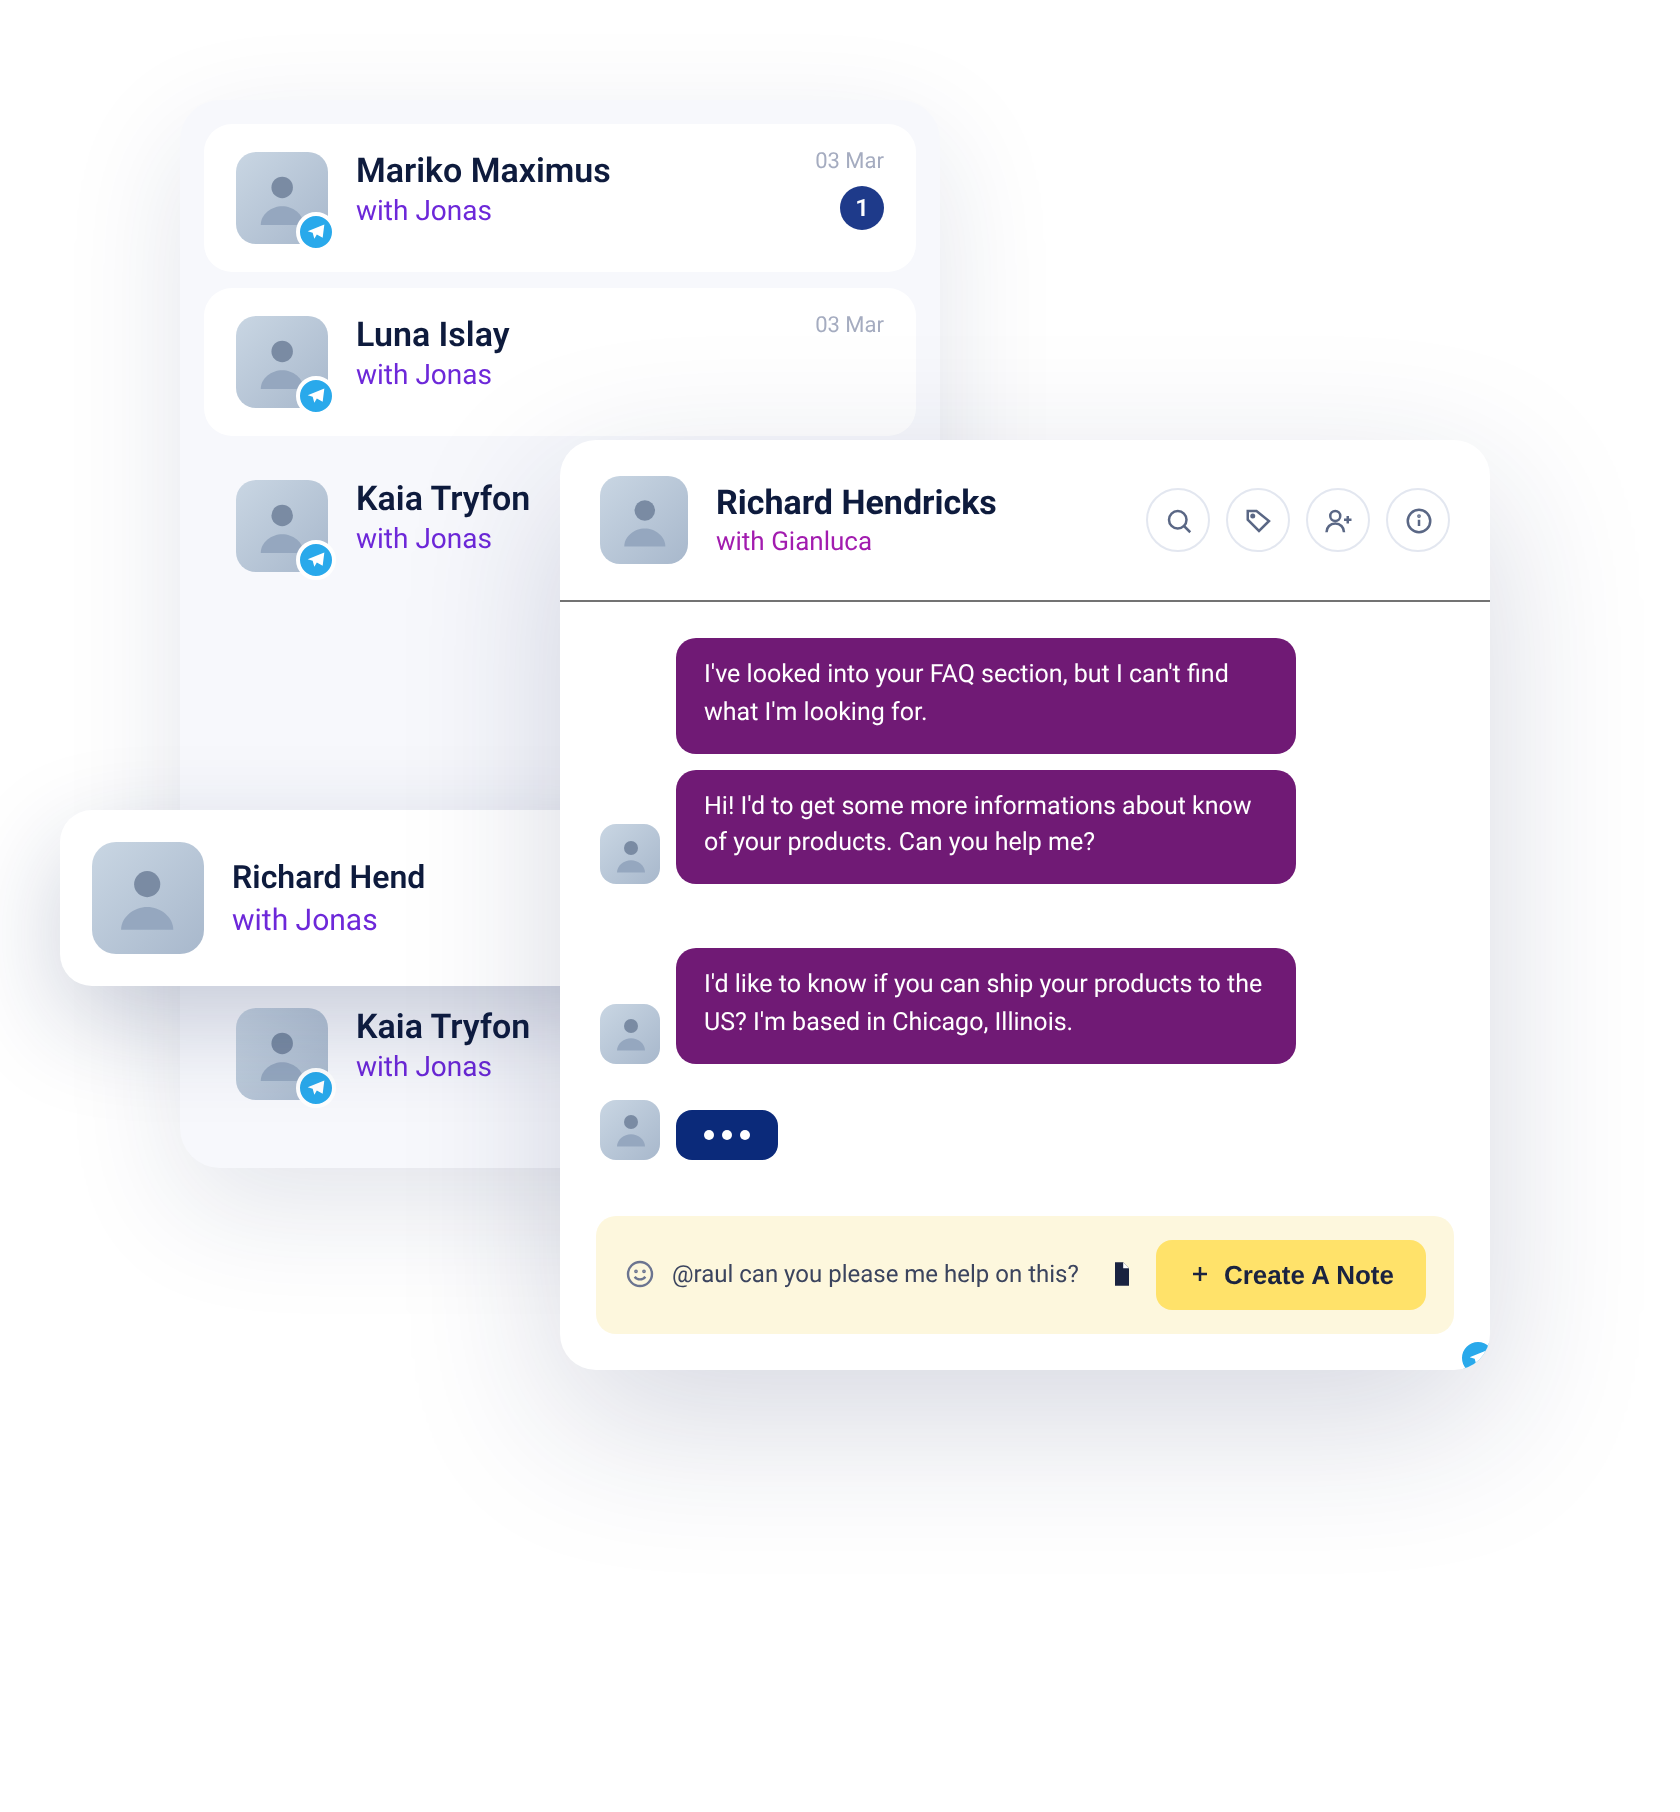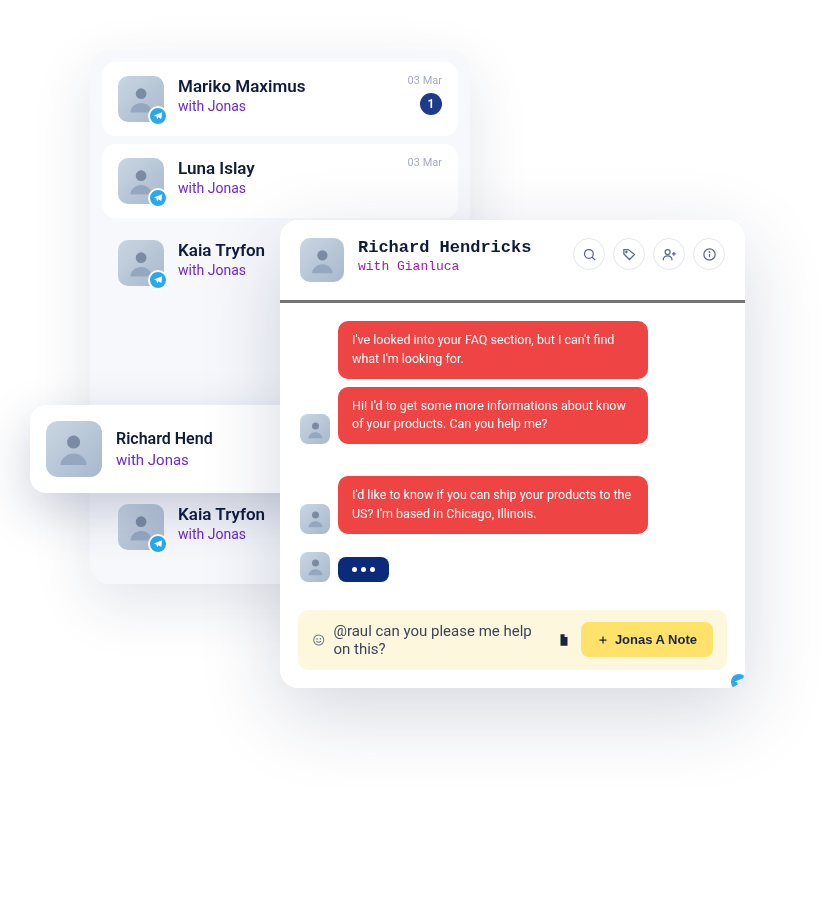--- a/index.html
+++ b/index.html
@@ -87,23 +87,22 @@
       top: 220px;
       width: 465px;
       background: #fff;
       border-radius: 18px;
       box-shadow: 0 25px 80px rgba(25,40,90,0.18);
       overflow: hidden;
       display: flex;
       flex-direction: column;
     }
     .chat-header {
-      display: flex; padding: 18px 20px;
-      border-bottom: 3px solid #737373;
-      font-family: Liberation Mono, monospace;
+      display: flex; align-items: center; padding: 18px 20px;
+      border-bottom: 1px solid #737373;
     }
     .chat-header .avatar-wrap { width: 44px; height: 44px; }
     .chat-header .avatar { width: 44px; height: 44px; border-radius: 10px; }
     .chat-title { margin-left: 14px; flex: 1; }
     .chat-name { font-size: 17px; font-weight: 700; color: #0e1b3d; }
     .chat-with { font-size: 13px; color: #a21caf; margin-top: 2px; }
     .chat-actions { display: flex; gap: 8px; }
     .icon-btn {
       width: 32px; height: 32px; border-radius: 50%;
       border: 1px solid #e3e7f0; background: #fff;
@@ -113,40 +112,40 @@
     .icon-btn svg { width: 15px; height: 15px; stroke: #5a6785; }
     
     .chat-body { padding: 18px 20px 10px; }
     .msg-row { display: flex; margin-bottom: 8px; align-items: flex-end; gap: 8px; }
     .msg-row.agent { justify-content: flex-end; }
     .bubble {
       padding: 10px 14px; border-radius: 10px; font-size: 12.5px; line-height: 1.5;
       max-width: 310px;
     }
     .bubble.cust {
-      background: #ef4444; color: #fff;
+      background: #701a75; color: #fff;
     }
     .bubble.agent {
       background: #eef0f9; color: #4a5570;
     }
     .msg-avatar-slot { width: 30px; flex-shrink: 0; }
     .typing {
       background: #0b2a7a; padding: 10px 14px; border-radius: 8px;
       display: inline-flex; gap: 4px; align-items: center;
     }
     .typing span {
       width: 5px; height: 5px; border-radius: 50%; background: #fff;
     }
     
     .chat-footer {
       margin: 10px 18px 18px; padding: 12px 14px;
       background: #fdf7dd; border-radius: 10px;
       display: flex; align-items: center; gap: 10px;
     }
-    .footer-input { flex: 1; font-size: 15px; color: #3b445e; display: flex; align-items: center; gap: 8px; }
+    .footer-input { flex: 1; font-size: 12px; color: #3b445e; display: flex; align-items: center; gap: 8px; }
     .create-note-btn {
       background: #ffe26a; border: none; border-radius: 8px;
       padding: 10px 16px; font-size: 13px; font-weight: 600; color: #1a2340;
       display: flex; align-items: center; gap: 6px; cursor: pointer;
     }
     
     
     .face { fill: #7a8ba3; }
     .face-body { fill: #95a7bf; }
   </style>
@@ -404,17 +403,17 @@
     </div>
     <svg viewBox="0 0 24 24" width="14" height="14" fill="#1a2340">
         <path d="M13 2H6v20h12V7z"></path>
         <path d="M13 2v5h5" fill="#fff"></path>
       </svg>
     <button class="create-note-btn">
       <svg viewBox="0 0 24 24" width="12" height="12" stroke="#1a2340" stroke-width="2.5">
           <line x1="12" y1="5" x2="12" y2="19"></line>
           <line x1="5" y1="12" x2="19" y2="12"></line>
         </svg>
-      <span>Jonas A Note</span>
+      <span>Create A Note</span>
     </button>
   </div>
 
 </div>
 
 </body></html>

